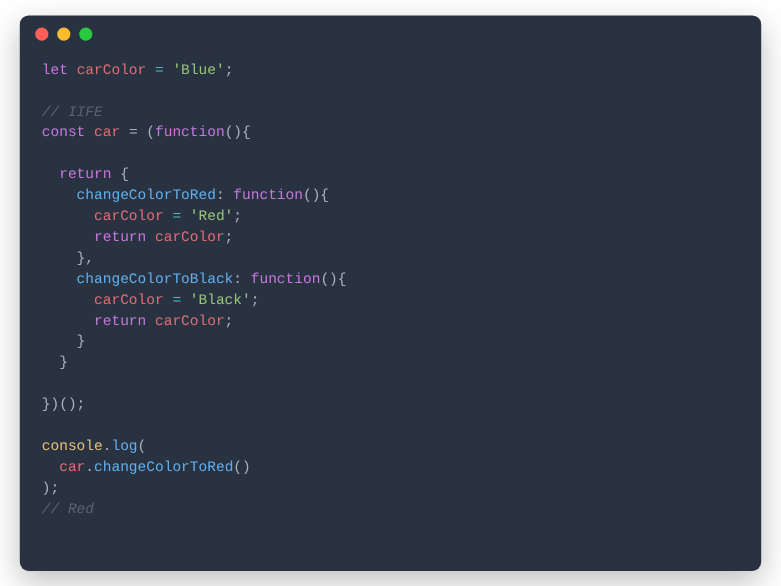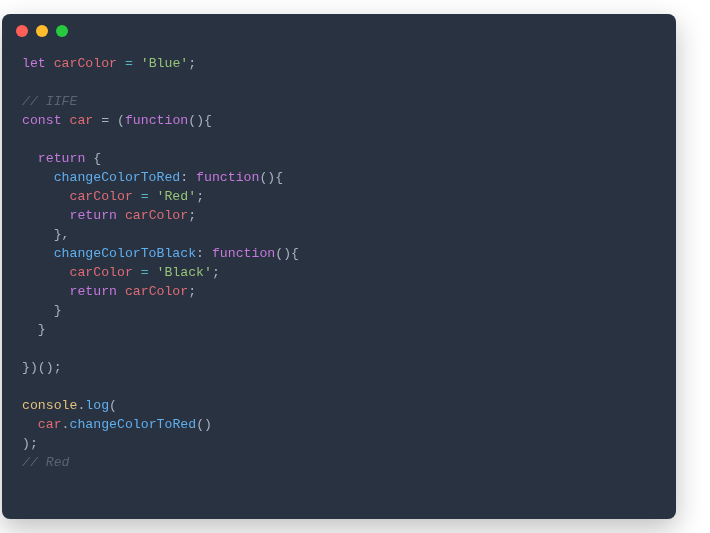--- a/index.html
+++ b/index.html
@@ -5,21 +5,21 @@
   html, body {
     margin: 0;
     padding: 0;
     background: #ffffff;
     width: 710px;
     height: 533px;
     font-family: "SFMono-Regular", Consolas, "Liberation Mono", Menlo, monospace;
   }
   .frame {
     box-sizing: border-box;
-    margin: 14px 2px;
+    margin: 14px 18px;
     width: 674px;
     height: 505px;
     background: #283240;
     border-radius: 8px;
     box-shadow: 0 10px 28px rgba(0,0,0,0.25);
     overflow: hidden;
     display: flex;
     flex-direction: column;
   }
   .titlebar {

